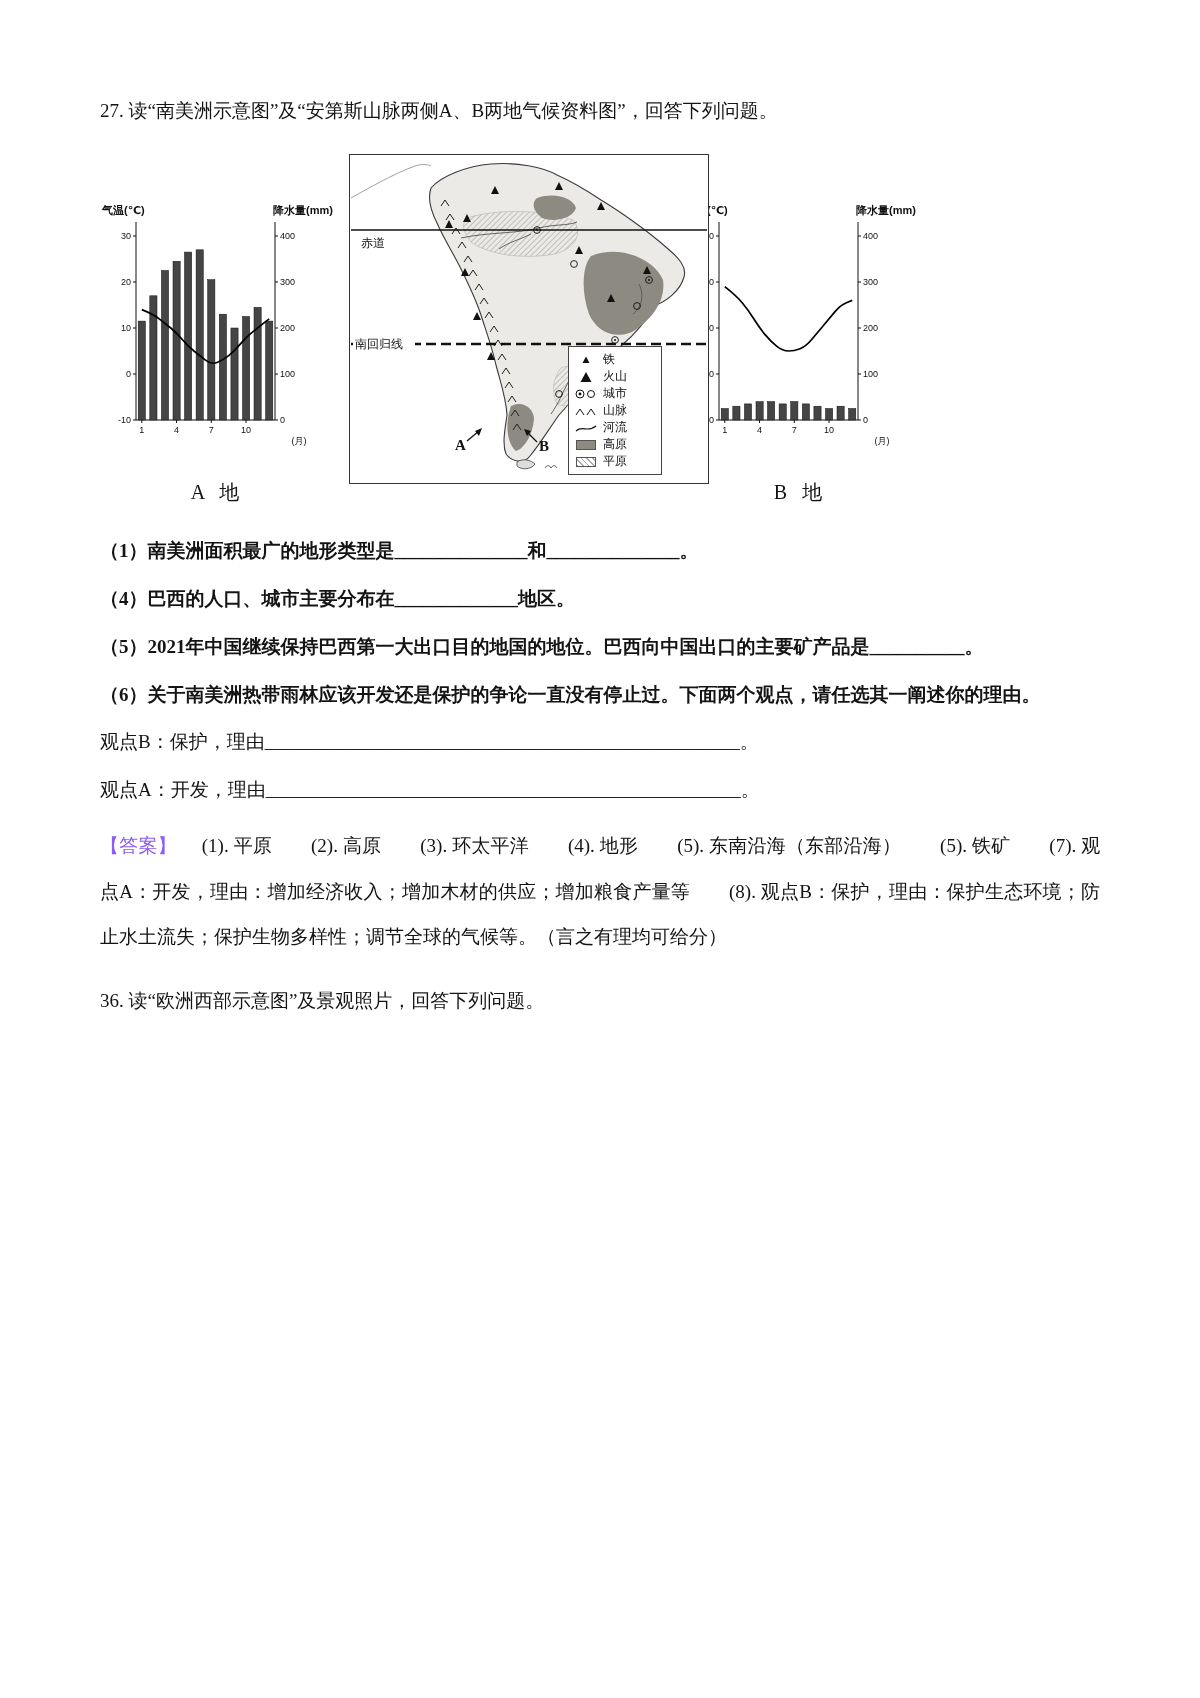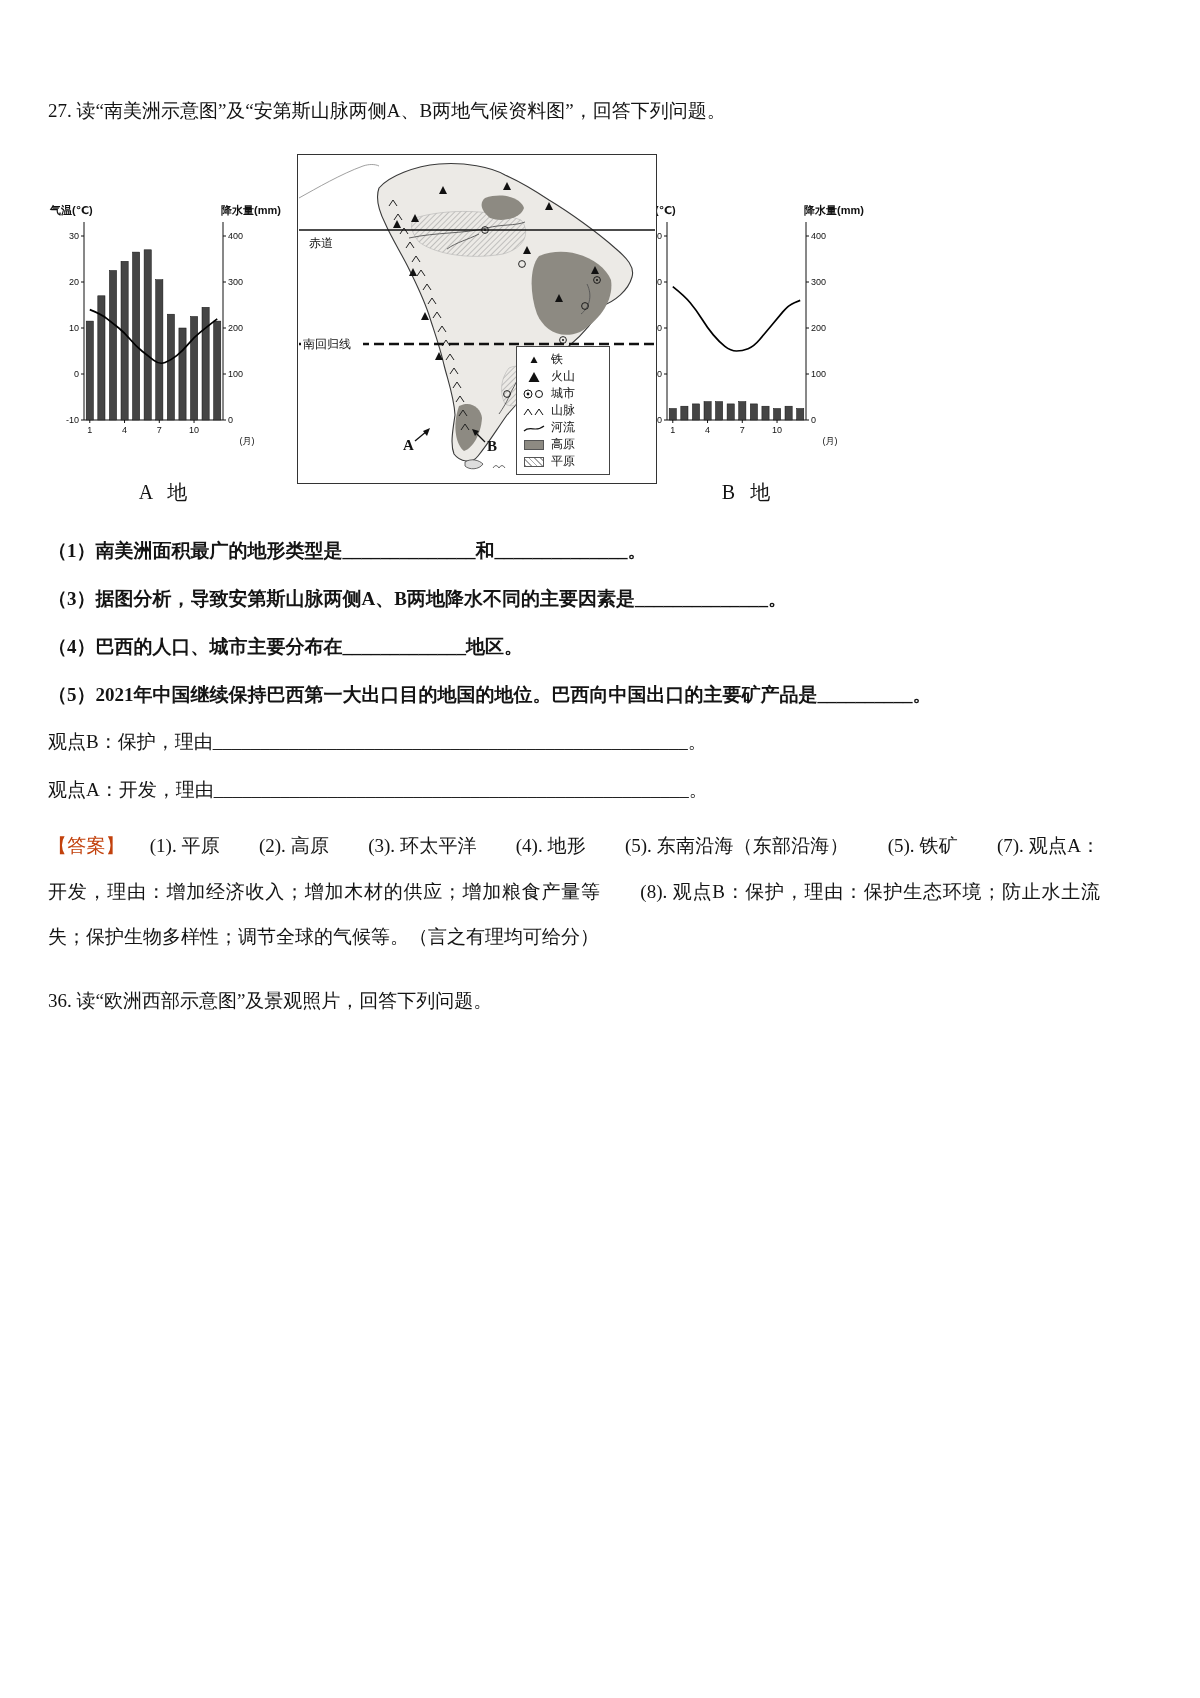--- a/index.html
+++ b/index.html
@@ -1,18 +1,18 @@
 <!DOCTYPE html>
 <html><head>
 <meta charset="utf-8">
 <style>
   html,body{margin:0;padding:0;background:#ffffff;}
   .page{
     width:1200px;min-height:1698px;margin:0 auto;background:#fff;
-    box-sizing:border-box;padding:96px 100px 60px 48px;
+    box-sizing:border-box;padding:96px 100px 60px 100px;
     font-family:"Liberation Serif","DejaVu Serif",serif;color:#141414;font-size:19px;
   }
   .stem{margin:0 0 28px 0;line-height:1.6;}
   .figure-row{display:flex;align-items:flex-start;gap:14px;margin:6px 0 30px 0;}
   .chart{margin-top:44px;flex:0 0 auto;}
   .chart-title{text-align:center;font-size:20px;margin-top:14px;letter-spacing:5px;}
   .map-box{position:relative;width:320px;height:330px;flex:0 0 auto;}
   .map-svg{display:block;}
   .map-label{font:12px "Liberation Sans","DejaVu Sans",sans-serif;fill:#111;}
   .map-ab{font:bold 15px "Liberation Serif",serif;fill:#111;}
@@ -22,21 +22,21 @@
   }
   .lg-row{display:flex;align-items:center;gap:5px;height:17px;}
   .lg-sym{width:24px;display:flex;justify-content:center;align-items:center;}
   .lg-txt{font:12px "Liberation Sans","DejaVu Sans",sans-serif;color:#111;}
   .swatch{width:20px;height:10px;border:1px solid #555;box-sizing:border-box;}
   .swatch-plateau{background:#8d8a82;}
   .swatch-plain{background:repeating-linear-gradient(45deg,#aaa 0 1px,#fff 1px 4px);}
   .questions p{margin:0 0 17px 0;line-height:1.62;font-weight:bold;}
   .viewpoint{margin:0 0 17px 0;line-height:1.62;}
   .answers{line-height:2.4;text-align:justify;margin:4px 0 26px 0;}
-  .ans-label{color:#c2410c;margin-right:20px;}
+  .ans-label{color:#8b5cf6;margin-right:20px;}
   .ans-item{margin-right:34px;}
   
   .ax{stroke:#111;stroke-width:1;fill:none;}
   .tick{font:9px "Liberation Sans","DejaVu Sans",sans-serif;fill:#111;}
   .axtitle{font:bold 11px "Liberation Sans","DejaVu Sans",sans-serif;fill:#111;}
   .bar{fill:#454545;stroke:#111;stroke-width:0.5;}
   .tline{fill:none;stroke:#000;stroke-width:1.7;}
 </style>
 </head>
 <body>
@@ -304,23 +304,23 @@
           <rect class="bar" x="154.0" y="208.2" width="7.2" height="13.8"></rect>
           <rect class="bar" x="165.6" y="210.5" width="7.2" height="11.5"></rect>
           <path class="tline" d="M 41.8,88.6 Q 53.4,97.8 59.2,104.69999999999999 Q 65,111.6 70.75,120.8 Q 76.5,130 82.3,136.9 Q 88.1,143.8 93.9,148.4 Q 99.7,153 105.5,153 Q 111.3,153 117.1,150.7 Q 122.9,148.4 128.7,141.5 Q 134.5,134.6 140.25,127.69999999999999 Q 146,120.8 151.8,113.9 Q 157.6,107 163.39999999999998,104.7 L 169.2,102.4"></path>
         </svg>
       <div class="chart-title">B 地</div>
     </div>
   </div>
 
   <div class="questions">
     <p>（1）南美洲面积最广的地形类型是______________和______________。</p>
-    <p>（3）据图分析，导致安第斯山脉两侧A、B两地降水不同的主要因素是______________。</p>
     <p>（4）巴西的人口、城市主要分布在_____________地区。</p>
     <p>（5）2021年中国继续保持巴西第一大出口目的地国的地位。巴西向中国出口的主要矿产品是__________。</p>
+    <p>（6）关于南美洲热带雨林应该开发还是保护的争论一直没有停止过。下面两个观点，请任选其一阐述你的理由。</p>
   </div>
 
   <p class="viewpoint">观点B：保护，理由__________________________________________________。</p>
   <p class="viewpoint">观点A：开发，理由__________________________________________________。</p>
 
   <p class="answers">
     <span class="ans-label">【答案】</span>
     <span class="ans-item">(1). 平原</span>
     <span class="ans-item">(2). 高原</span>
     <span class="ans-item">(3). 环太平洋</span>

